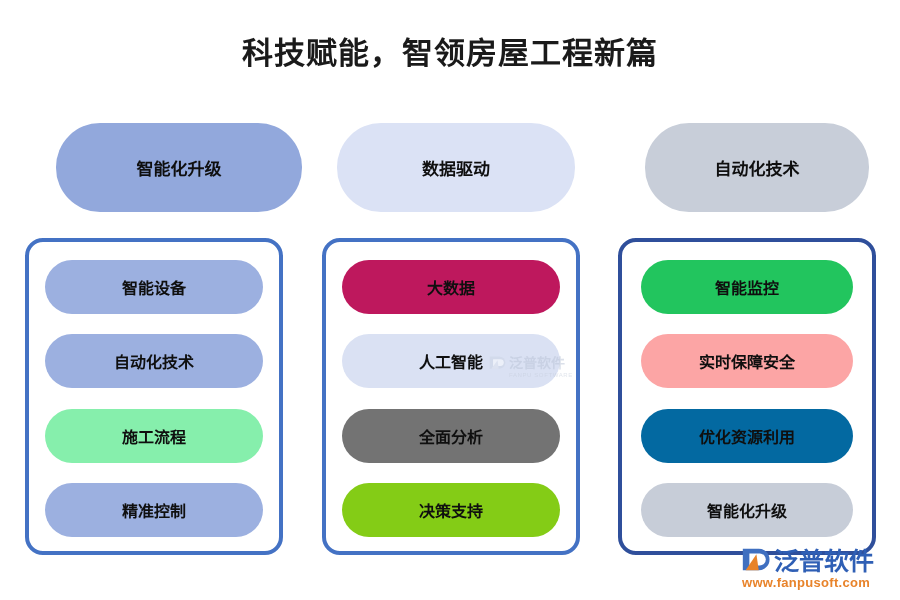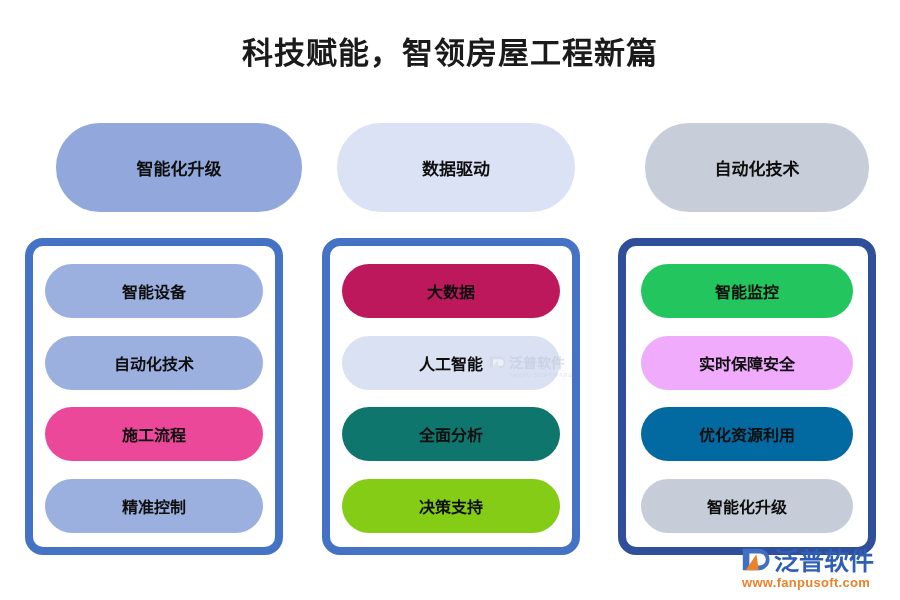--- a/index.html
+++ b/index.html
@@ -79,21 +79,21 @@
     white-space: nowrap;
   }
 
   
   .panel {
     position: absolute;
     top: 238px;
     width: 258px;
     height: 317px;
     border-radius: 18px;
-    border: 8px solid #a3a3a3;
+    border: 4px solid #a3a3a3;
     background: #ffffff;
     box-sizing: border-box;
     padding: 18px 0 14px 0;
     display: flex;
     flex-direction: column;
     align-items: center;
     justify-content: space-between;
   }
   .col-0 .panel { left: 25px; }
   .col-1 .panel { left: 22px; }
@@ -201,58 +201,58 @@
       <div class="col-header" style="background: rgb(146, 168, 220);">
         <span class="col-header-label">智能化升级</span>
       </div>
       <div class="panel" style="border-color: rgb(68, 114, 196);">
         <div class="pill" style="background: rgb(156, 176, 224);">
           <span class="pill-label">智能设备</span>
         </div>
         <div class="pill" style="background: rgb(156, 176, 224);">
           <span class="pill-label">自动化技术</span>
         </div>
-        <div class="pill" style="background: #ec4899;">
+        <div class="pill" style="background: #86efac;">
           <span class="pill-label">施工流程</span>
         </div>
         <div class="pill" style="background: rgb(156, 176, 224);">
           <span class="pill-label">精准控制</span>
         </div>
       </div>
     </div>
 
     <div class="column col-1">
       <div class="col-header" style="background: rgb(219, 226, 245);">
         <span class="col-header-label">数据驱动</span>
       </div>
       <div class="panel" style="border-color: rgb(68, 114, 196);">
         <div class="pill" style="background: #be185d;">
           <span class="pill-label">大数据</span>
         </div>
         <div class="pill" style="background: rgb(218, 225, 243);">
           <span class="pill-label">人工智能</span>
         </div>
-        <div class="pill" style="background: #0f766e; text-align: right;">
+        <div class="pill" style="background: #737373; text-align: right;">
           <span class="pill-label">全面分析</span>
         </div>
         <div class="pill" style="background: #84cc16;">
           <span class="pill-label">决策支持</span>
         </div>
       </div>
     </div>
 
     <div class="column col-2">
       <div class="col-header" style="background: rgb(200, 206, 217);">
         <span class="col-header-label">自动化技术</span>
       </div>
       <div class="panel" style="border-color: rgb(47, 79, 155);">
         <div class="pill" style="background: #22c55e;">
           <span class="pill-label">智能监控</span>
         </div>
-        <div class="pill" style="background: #f0abfc;">
+        <div class="pill" style="background: #fca5a5;">
           <span class="pill-label">实时保障安全</span>
         </div>
         <div class="pill" style="background: #0369a1;">
           <span class="pill-label">优化资源利用</span>
         </div>
         <div class="pill" style="background: rgb(199, 205, 216);">
           <span class="pill-label">智能化升级</span>
         </div>
       </div>
     </div>

